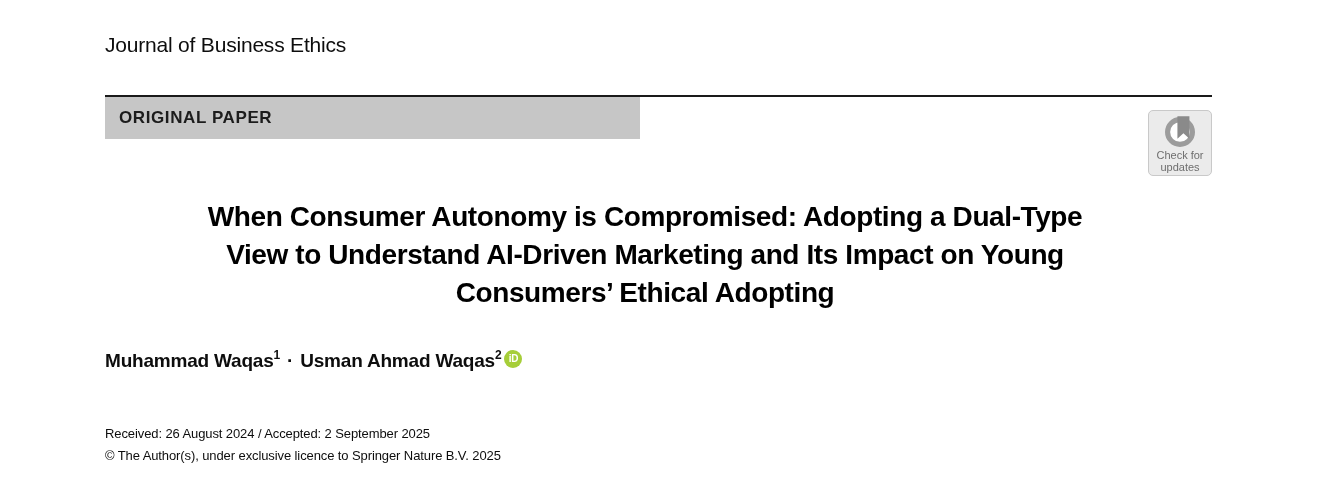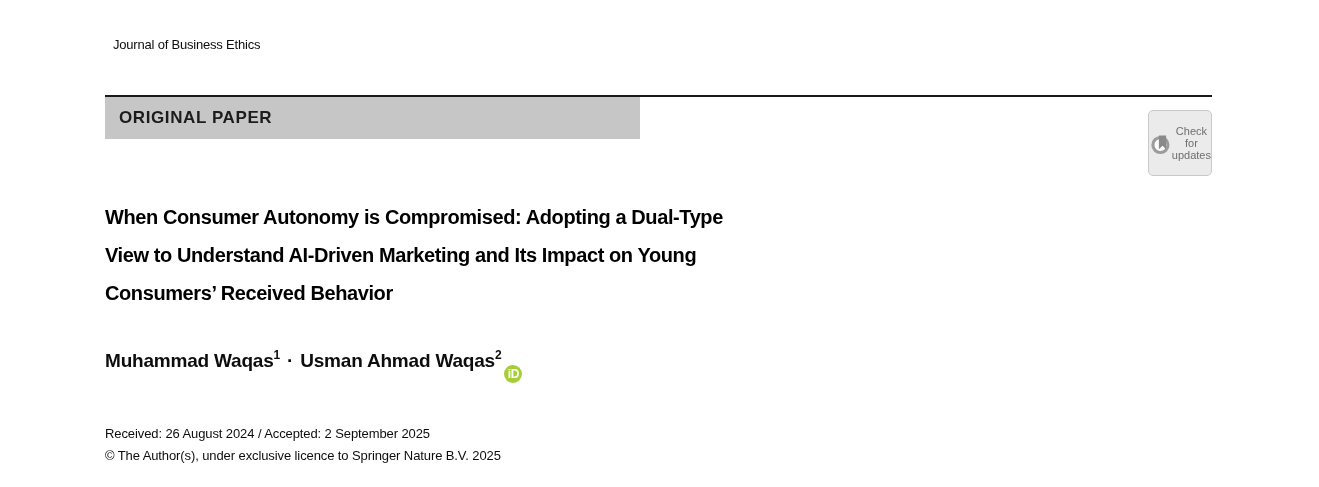--- a/index.html
+++ b/index.html
@@ -12,23 +12,23 @@
   .page {
     position: relative;
     width: 1319px;
     height: 487px;
     background: #ffffff;
     overflow: hidden;
   }
   
   .journal-block {
     position: absolute;
-    left: 113px;
+    left: 105px;
     top: 33px;
-    font-size: 13px;
+    font-size: 21px;
     line-height: 23px;
     color: #0d0d0d;
     letter-spacing: -0.2px;
   }
   .doi-line { color: #0d0d0d; text-decoration: none; }
   
   .top-rule {
     position: absolute;
     left: 105px;
     top: 95px;
@@ -59,21 +59,21 @@
     position: absolute;
     left: 1148px;
     top: 110px;
     width: 64px;
     height: 66px;
     background: #ebebeb;
     border: 1px solid #c9c9c9;
     border-radius: 5px;
     box-sizing: border-box;
     display: flex;
-    flex-direction: row;
+    flex-direction: column;
     align-items: center;
     cursor: pointer;
   }
   .crossmark-icon {
     margin-top: 3px;
     width: 38px;
     height: 36px;
     display: block;
   }
   .badge-text {
@@ -82,25 +82,26 @@
     color: #6e6e6e;
     text-align: center;
     margin-top: -1px;
   }
   
   .article-title {
     position: absolute;
     left: 105px;
     top: 198px;
     width: 1080px;
-    font-size: 20px;
+    font-size: 28px;
     font-weight: bold;
     line-height: 38px;
     letter-spacing: -0.4px;
     color: #000000;
+    text-align: center;
   }
   
   .authors-line {
     position: absolute;
     left: 105px;
     top: 350px;
     font-size: 19px;
     font-weight: bold;
     color: #0d0d0d;
     letter-spacing: -0.2px;
@@ -116,23 +117,23 @@
     position: relative;
     top: -1px;
   }
   .author-sep { padding: 0 7px; font-weight: bold; }
   .orcid-badge {
     display: inline-block;
     width: 18px;
     height: 18px;
     border-radius: 50%;
     margin-left: 3px;
-    margin-top: 15px;
+    margin-top: 0;
     text-align: center;
-    font-size: 12px;
+    font-size: 10px;
     font-weight: bold;
     line-height: 18px;
     color: #ffffff;
     cursor: pointer;
   }
   
   .meta-block {
     position: absolute;
     left: 105px;
     top: 423px;
@@ -164,21 +165,21 @@
     </svg>
     <div class="badge-text" style="color: rgb(110, 110, 110);">
       <div>Check for</div>
       <div>updates</div>
     </div>
   </div>
 
   <div class="article-title">
     <div>When Consumer Autonomy is Compromised: Adopting a Dual-Type</div>
     <div>View to Understand AI-Driven Marketing and Its Impact on Young</div>
-    <div>Consumers’ Received Behavior</div>
+    <div>Consumers’ Ethical Adopting</div>
   </div>
 
   <div class="authors-line">
     <span>Muhammad Waqas</span>
       <span class="author-sup">1</span>
     <span class="author-sep">·</span>
     <span>Usman Ahmad Waqas</span>
       <span class="author-sup">2</span>
     <span class="orcid-badge" style="background: rgb(166, 206, 57);">iD</span>
   </div>

